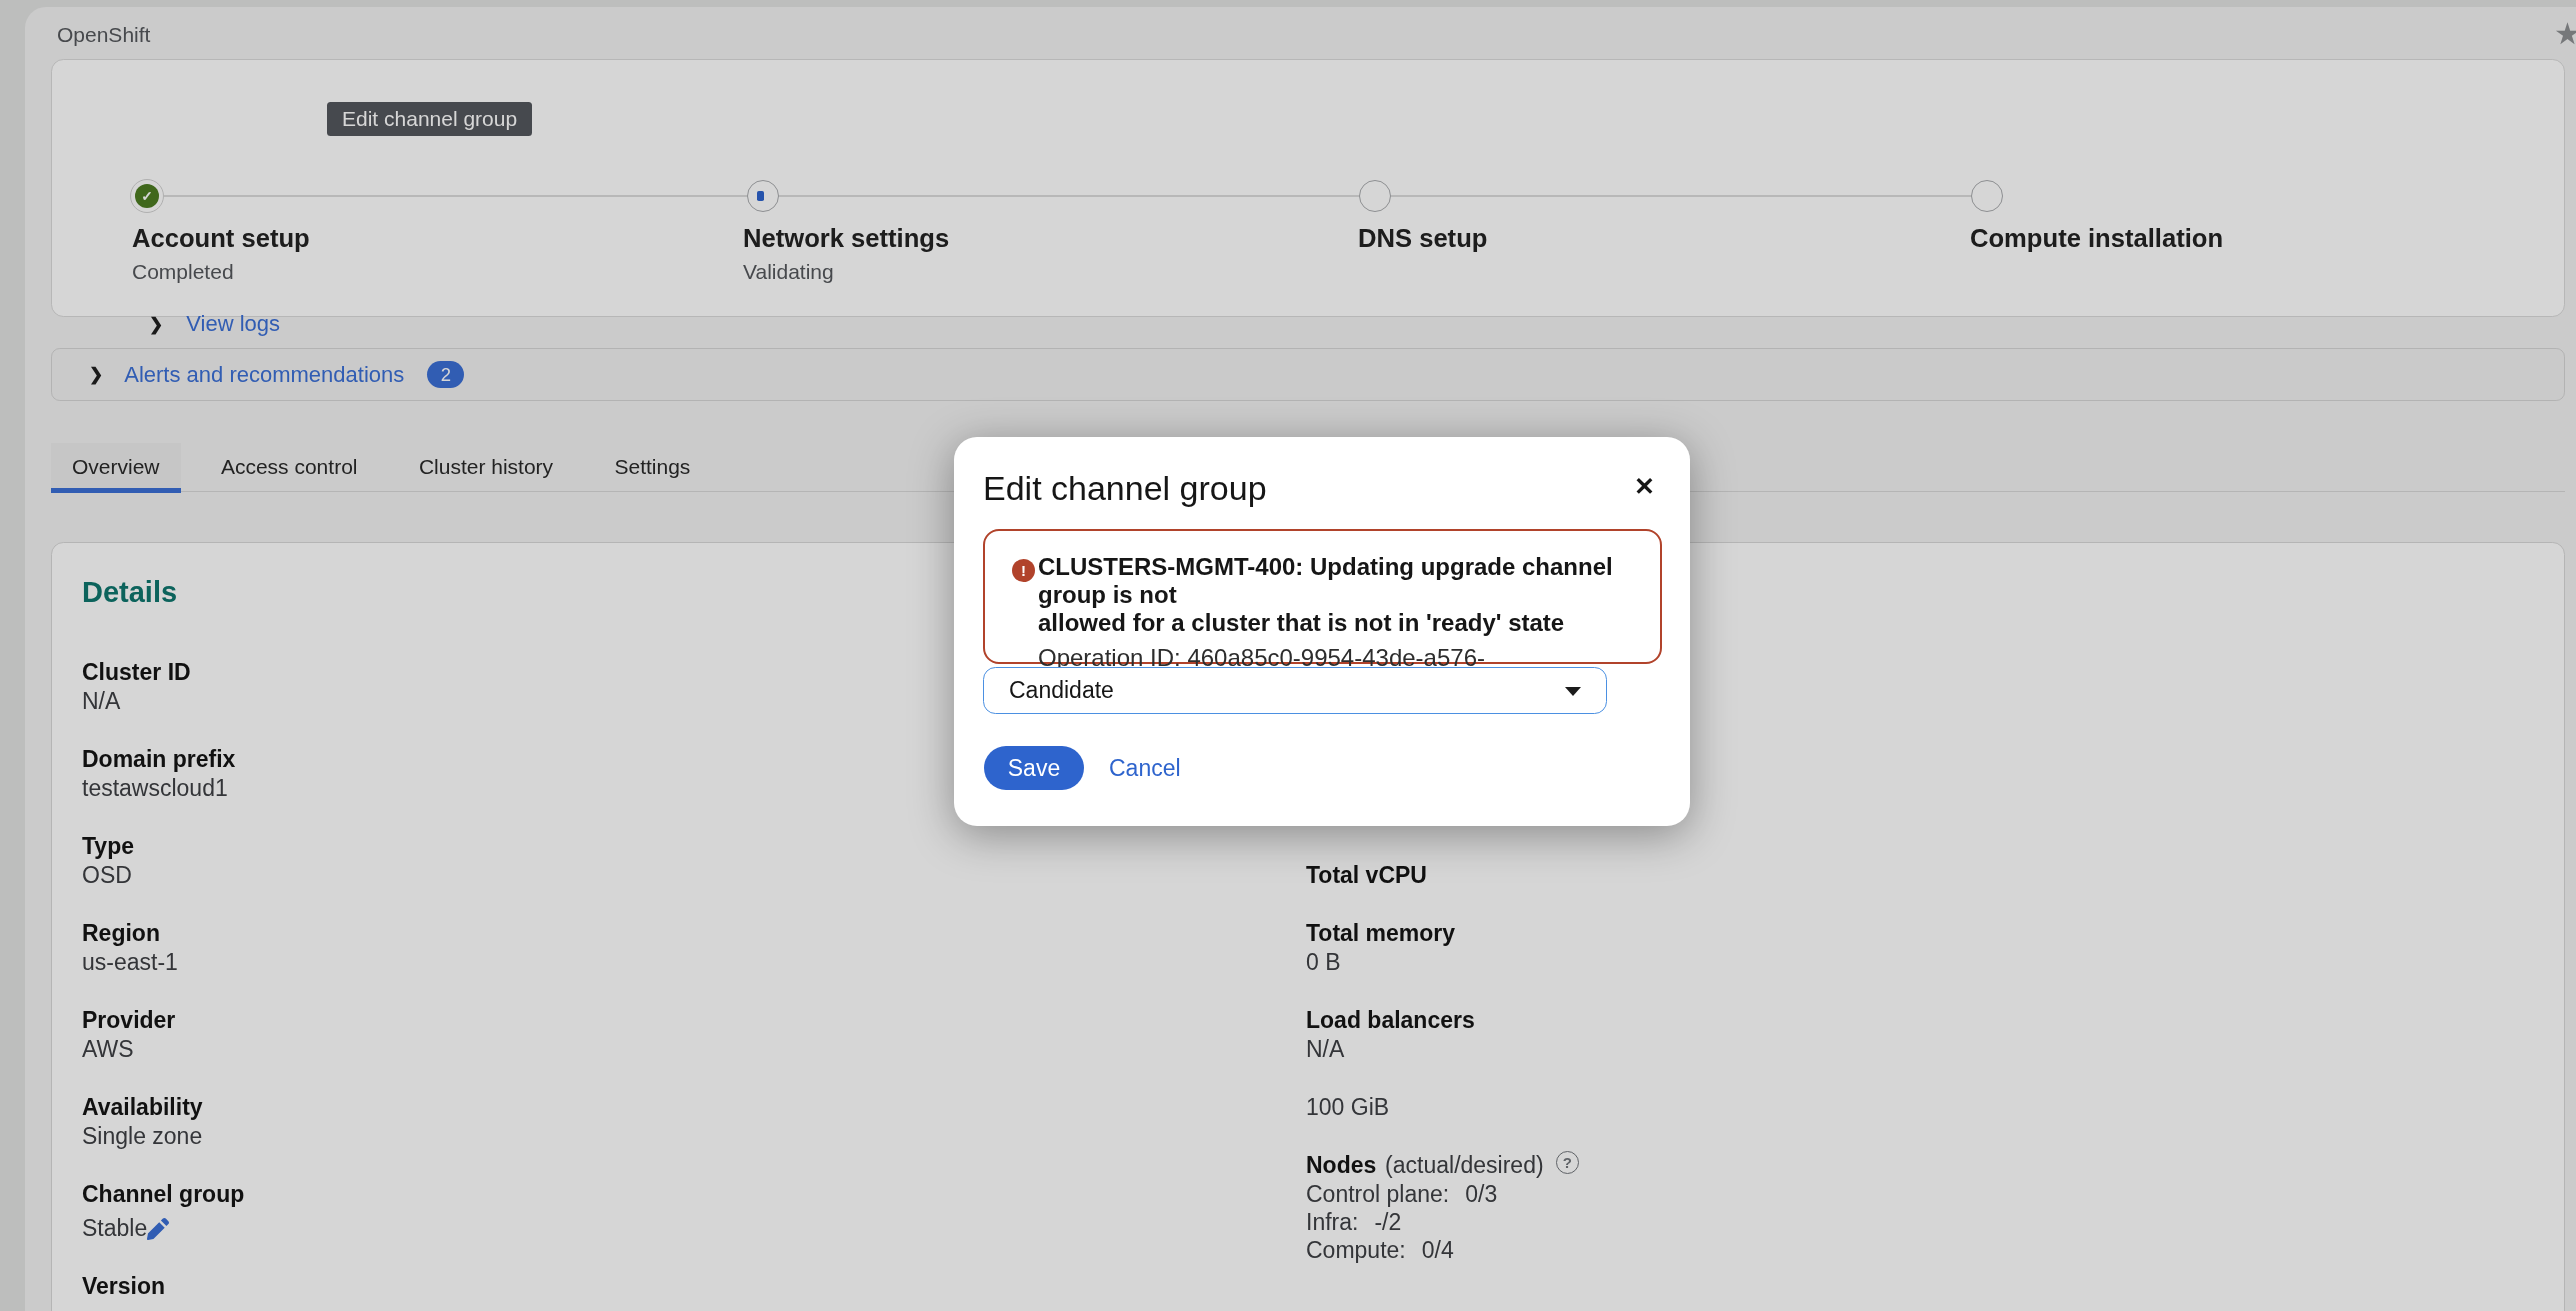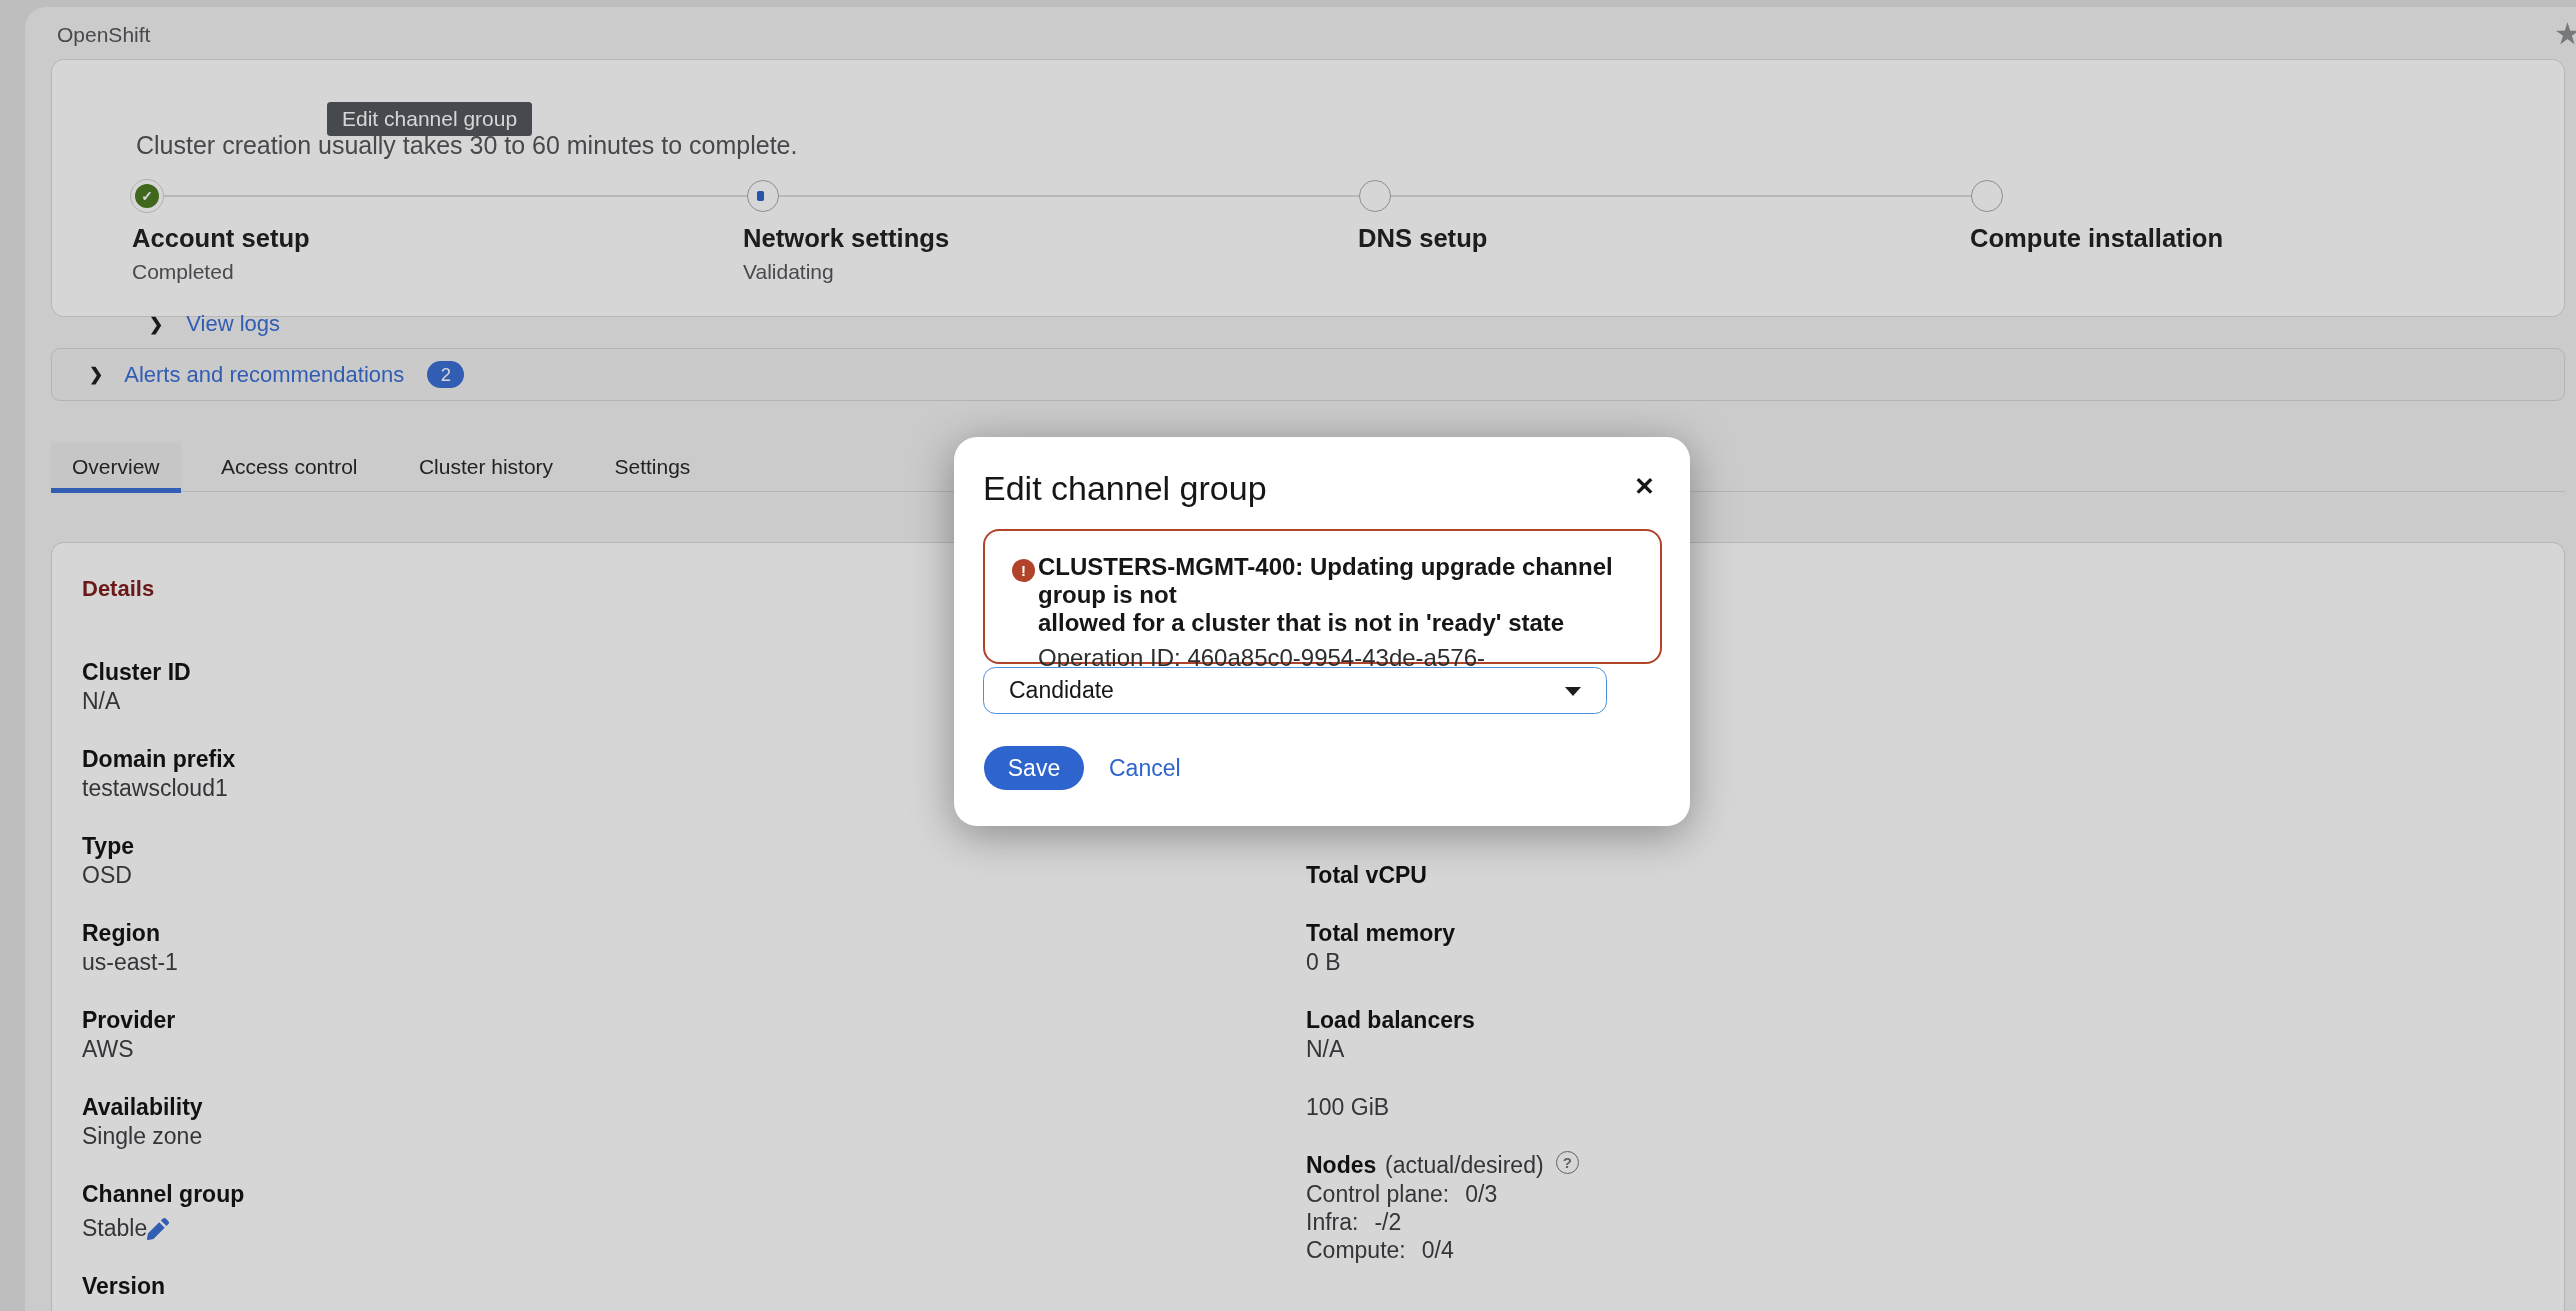--- a/index.html
+++ b/index.html
@@ -69,21 +69,21 @@
          font-size:21px; color:#2a2a2a; cursor:pointer; margin-right:19.4px; }
   .tab.active { background:#ececec; }
   .tab.active::after { content:""; position:absolute; left:0; right:0; bottom:-1.8px;
                        height:5.3px; background:#3b6fd6; }
 
   
   .details-card {
     position:absolute; left:51px; top:542px; width:2514px; height:883px;
     background:#ffffff; border:0.9px solid #d8d8d8; border-radius:12.4px;
   }
-  .details-title { position:absolute; left:82px; top:576px; font-size:22px; font-weight:bold; color:#7f1d1d; }
+  .details-title { position:absolute; left:82px; top:576px; font-size:29px; font-weight:bold; color:#0f766e; }
   .dl { position:absolute; }
   .dl-left  { left:82px;   top:658px; width:1148px; }
   .dl-right { left:1306px; top:861px; width:1148px; }
   .pair { margin-bottom:29px; }
   .pair dt { font-size:23px; font-weight:bold; color:#151515; line-height:29px; }
   .pair dd { font-size:23px; color:#3e4044; line-height:29px; }
   .dd-edit { display:flex; align-items:center; margin-top:5.3px; }
   .edit-btn { display:flex; cursor:pointer; }
   .nodes-header { font-size:23px; line-height:29px; color:#3e4044; display:flex; align-items:flex-start; gap:8.8px; }
   .nodes-header b { color:#151515; }
@@ -129,21 +129,20 @@
 </style>
 </head>
 <body>
 
 <div class="main-panel"></div>
 
 <div class="breadcrumb">OpenShift</div>
 <div class="fav-star">★</div>
 
 <div class="progress-card">
-  <div class="creation-msg">Cluster creation usually takes 30 to 60 minutes to complete.</div>
 
   <div class="step-line"></div>
 
   <div class="ring outer1">
     <div class="check-circle">
       <span>✓</span>
     </div>
   </div>
   <div class="ring pending p2"></div>
   <div class="progress-dot"></div>

